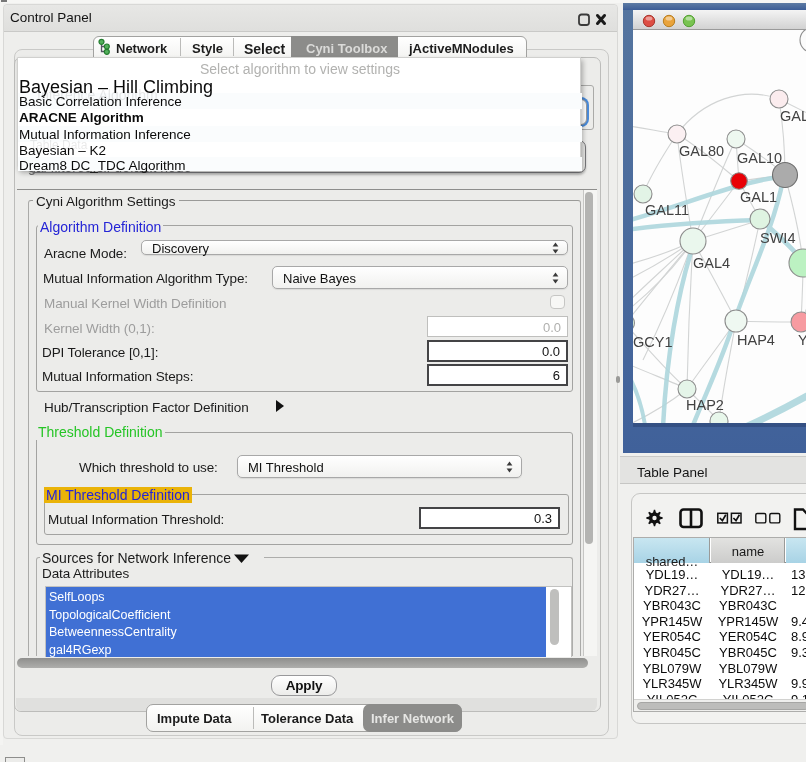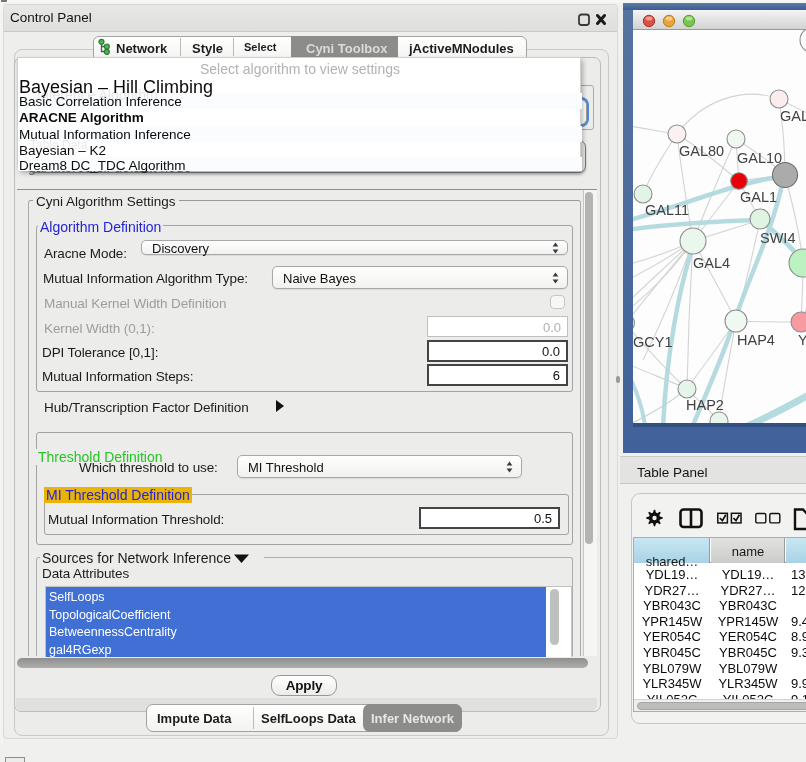--- a/index.html
+++ b/index.html
@@ -42,21 +42,21 @@
 <div class="abs" style="left:233px; top:38px; width:1px; height:18px; background:#bbbbb9;"></div>
 <div class="abs" style="left:291px; top:36px; width:107px; height:22px; background:#8c8c8a;"></div>
 <svg class="abs" style="left:97px; top:38px;" width="16" height="18" viewBox="0 0 16 18">
   <path d="M 4.5 5.5 L 4.5 13.5 L 9.5 13.5 M 4.5 8.5 L 9.5 8.5" stroke="#565664" stroke-width="1.3" fill="none"></path>
   <circle cx="4.5" cy="3.8" r="2.5" fill="#54b05c" stroke="#237d2e" stroke-width="1.2"></circle>
   <circle cx="9.8" cy="8.5" r="2.5" fill="#54b05c" stroke="#237d2e" stroke-width="1.2"></circle>
   <circle cx="9.8" cy="13.8" r="2.5" fill="#54b05c" stroke="#237d2e" stroke-width="1.2"></circle>
 </svg>
 <div class="abs" style="left:116px; top:41px; font-size:13px; font-weight:bold; color:#1c1c1c;">Network</div>
 <div class="abs" style="left:192px; top:41px; font-size:13px; font-weight:bold; color:#1c1c1c;">Style</div>
-<div class="abs" style="left:244px; top:41px; font-size:11px; font-weight:bold; color:#1c1c1c;">Select</div>
+<div class="abs" style="left:244px; top:41px; font-size:14px; font-weight:bold; color:#1c1c1c;">Select</div>
 <div class="abs" style="left:306px; top:41px; font-size:13px; font-weight:bold; color:#dbdbd9;">Cyni Toolbox</div>
 <div class="abs" style="left:409px; top:41px; font-size:13px; font-weight:bold; color:#1c1c1c;">jActiveMNodules</div>
 
 <div class="abs" style="left:28px; top:85px; width:566px; height:45px; border:1px solid #aaaaa8; border-radius:3px;"></div>
 <div class="abs" style="left:36px; top:99px; width:551px; height:26px; background:#fff; border:1px solid #9a9a98; border-radius:6px; box-shadow:0 0 0 2px #4a8ad8;"></div>
 <div class="abs" style="left:28px; top:140px; width:558px; height:33px; background:#e9e9e7; border:1px solid #77777a; border-radius:7px; box-shadow:0 2px 2px rgba(0,0,0,0.18);"></div>
 <div class="abs" style="left:28px; top:159px; font-size:14px; color:#6e6e6e;">gal filtered.sif default node</div>
 
 <div class="abs" style="left:17px; top:189px; width:580px; height:1px; background:#8e8e8c;"></div>
 <div class="abs" style="left:583px; top:190px; width:14px; height:466px; background:#f5f5f3; border-left:1px solid #c6c6c4;"></div>
@@ -104,37 +104,37 @@
 <div class="field" style="left:427px; top:364px; width:141px; height:22px; border:2px solid #444446;">
     <span>6</span>
   </div>
 
 <div class="lbl" style="position:absolute; left:44px; top:400px; font-size:13.5px;">Hub/Transcription Factor Definition</div>
 <svg class="abs" style="left:274px; top:399px;" width="12" height="14" viewBox="0 0 12 14">
     <path d="M 2 1 L 10 7 L 2 13 Z" fill="#111"></path>
   </svg>
 
 <div class="gbox" style="left:36px; top:432px; width:537px; height:113px;"></div>
-<div class="abs" style="left:36px; top:449px; background:#ececea; padding:0 2px; font-size:14px; color:#26c526;">Threshold Definition</div>
+<div class="abs" style="left:36px; top:424px; background:#ececea; padding:0 2px; font-size:14px; color:#26c526;">Threshold Definition</div>
 
 <div class="lbl" style="position:absolute; left:79px; top:460px;">Which threshold to use:</div>
 <div class="combo" style="left:237px; top:455px; width:285px; height:23px;">
     <span class="ctext">MI Threshold</span>
   <svg class="updn" viewBox="0 0 9 14">
       <path d="M 4.5 1.5 L 7.4 5.6 L 1.6 5.6 Z" fill="#3a3a3a"></path>
       <path d="M 4.5 12.5 L 1.6 8.4 L 7.4 8.4 Z" fill="#3a3a3a"></path>
     </svg>
   </div>
 
 <div class="gbox" style="left:44px; top:494px; width:525px; height:41px;"></div>
 <div class="abs" style="left:44px; top:487px; background:#eab308; padding:0 2px; font-size:14px; color:#2424d6;">MI Threshold Definition</div>
 
 <div class="lbl" style="position:absolute; left:48px; top:512px;">Mutual Information Threshold:</div>
 <div class="field" style="left:419px; top:507px; width:141px; height:22px; border:2px solid #444446;">
-    <span>0.5</span>
+    <span>0.3</span>
   </div>
 
 <div class="abs" style="left:36px; top:557px; width:537px; height:99px; border:1px solid #adadab; border-bottom:none; border-radius:3px 3px 0 0;"></div>
 <div class="abs" style="left:40px; top:550px; width:224px; height:15px; background:#ececea;"></div>
 <div class="abs" style="left:42px; top:550px; font-size:14px; color:#1b1b1b;">Sources for Network Inference</div>
 <svg class="abs" style="left:233px; top:552px;" width="17" height="12" viewBox="0 0 17 12">
     <path d="M 1 2.5 L 16 2.5 L 8.5 11 Z" fill="#111"></path>
   </svg>
 <div class="lbl" style="position:absolute; left:42px; top:566px; font-size:13.5px;">Data Attributes</div>
 
@@ -148,21 +148,21 @@
 </div>
 
 <div class="abs" style="left:271px; top:675px; width:66px; height:21px; background:linear-gradient(#ffffff,#ececea); border:1px solid #98989a; border-radius:9px; text-align:center;">
   <span style="font-size:13.5px; color:#111; line-height:19px; font-weight:bold; letter-spacing:-0.2px;">Apply</span>
 </div>
 
 <div class="abs" style="left:146px; top:704px; width:316px; height:28px; background:linear-gradient(#ffffff,#f2f2f0); border:1px solid #a2a2a0; border-radius:7px;"></div>
 <div class="abs" style="left:253px; top:707px; width:1px; height:22px; background:#bbbbb9;"></div>
 <div class="abs" style="left:363px; top:704px; width:99px; height:28px; background:#8c8c8a; border-radius:7px;"></div>
 <div class="abs" style="left:157px; top:711px; font-size:13px; font-weight:bold; color:#1c1c1c;">Impute Data</div>
-<div class="abs" style="left:261px; top:711px; font-size:13px; font-weight:bold; color:#1c1c1c;">SelfLoops Data</div>
+<div class="abs" style="left:261px; top:711px; font-size:13px; font-weight:bold; color:#1c1c1c;">Tolerance Data</div>
 <div class="abs" style="left:371px; top:711px; font-size:13px; font-weight:bold; color:#e6e6e4;">Infer Network</div>
 
 <div class="abs" style="left:17px; top:57px; width:564px; height:113px; background:#ffffff; border:1px solid #d0d0ce; box-shadow:2px 3px 5px rgba(0,0,0,0.28); border-radius:0 0 4px 4px;">
   <div class="abs" style="left:0; top:35px; width:564px; height:16px; background:#fafcfd;"></div>
   <div class="abs" style="left:0; top:68px; width:564px; height:16px; background:#fafcfd;"></div>
   <div class="abs" style="left:0; top:99px; width:564px; height:14px; background:#fafcfd;"></div>
   <div class="abs" style="left:19px; top:29px; font-size:14px; color:rgba(40,40,40,0.10);">Inference Algorithm</div>
   <div class="abs" style="left:12px; top:80px; font-size:12px; color:rgba(40,40,40,0.10);">Table Data</div>
   <div class="abs" style="left:0; top:3px; width:564px; text-align:center; font-size:14px; color:#b2b2b0;">Select algorithm to view settings</div>
   <div class="abs" style="left:1px; top:19px; font-size:18px; color:#0a0a0a;">Bayesian – Hill Climbing</div>

